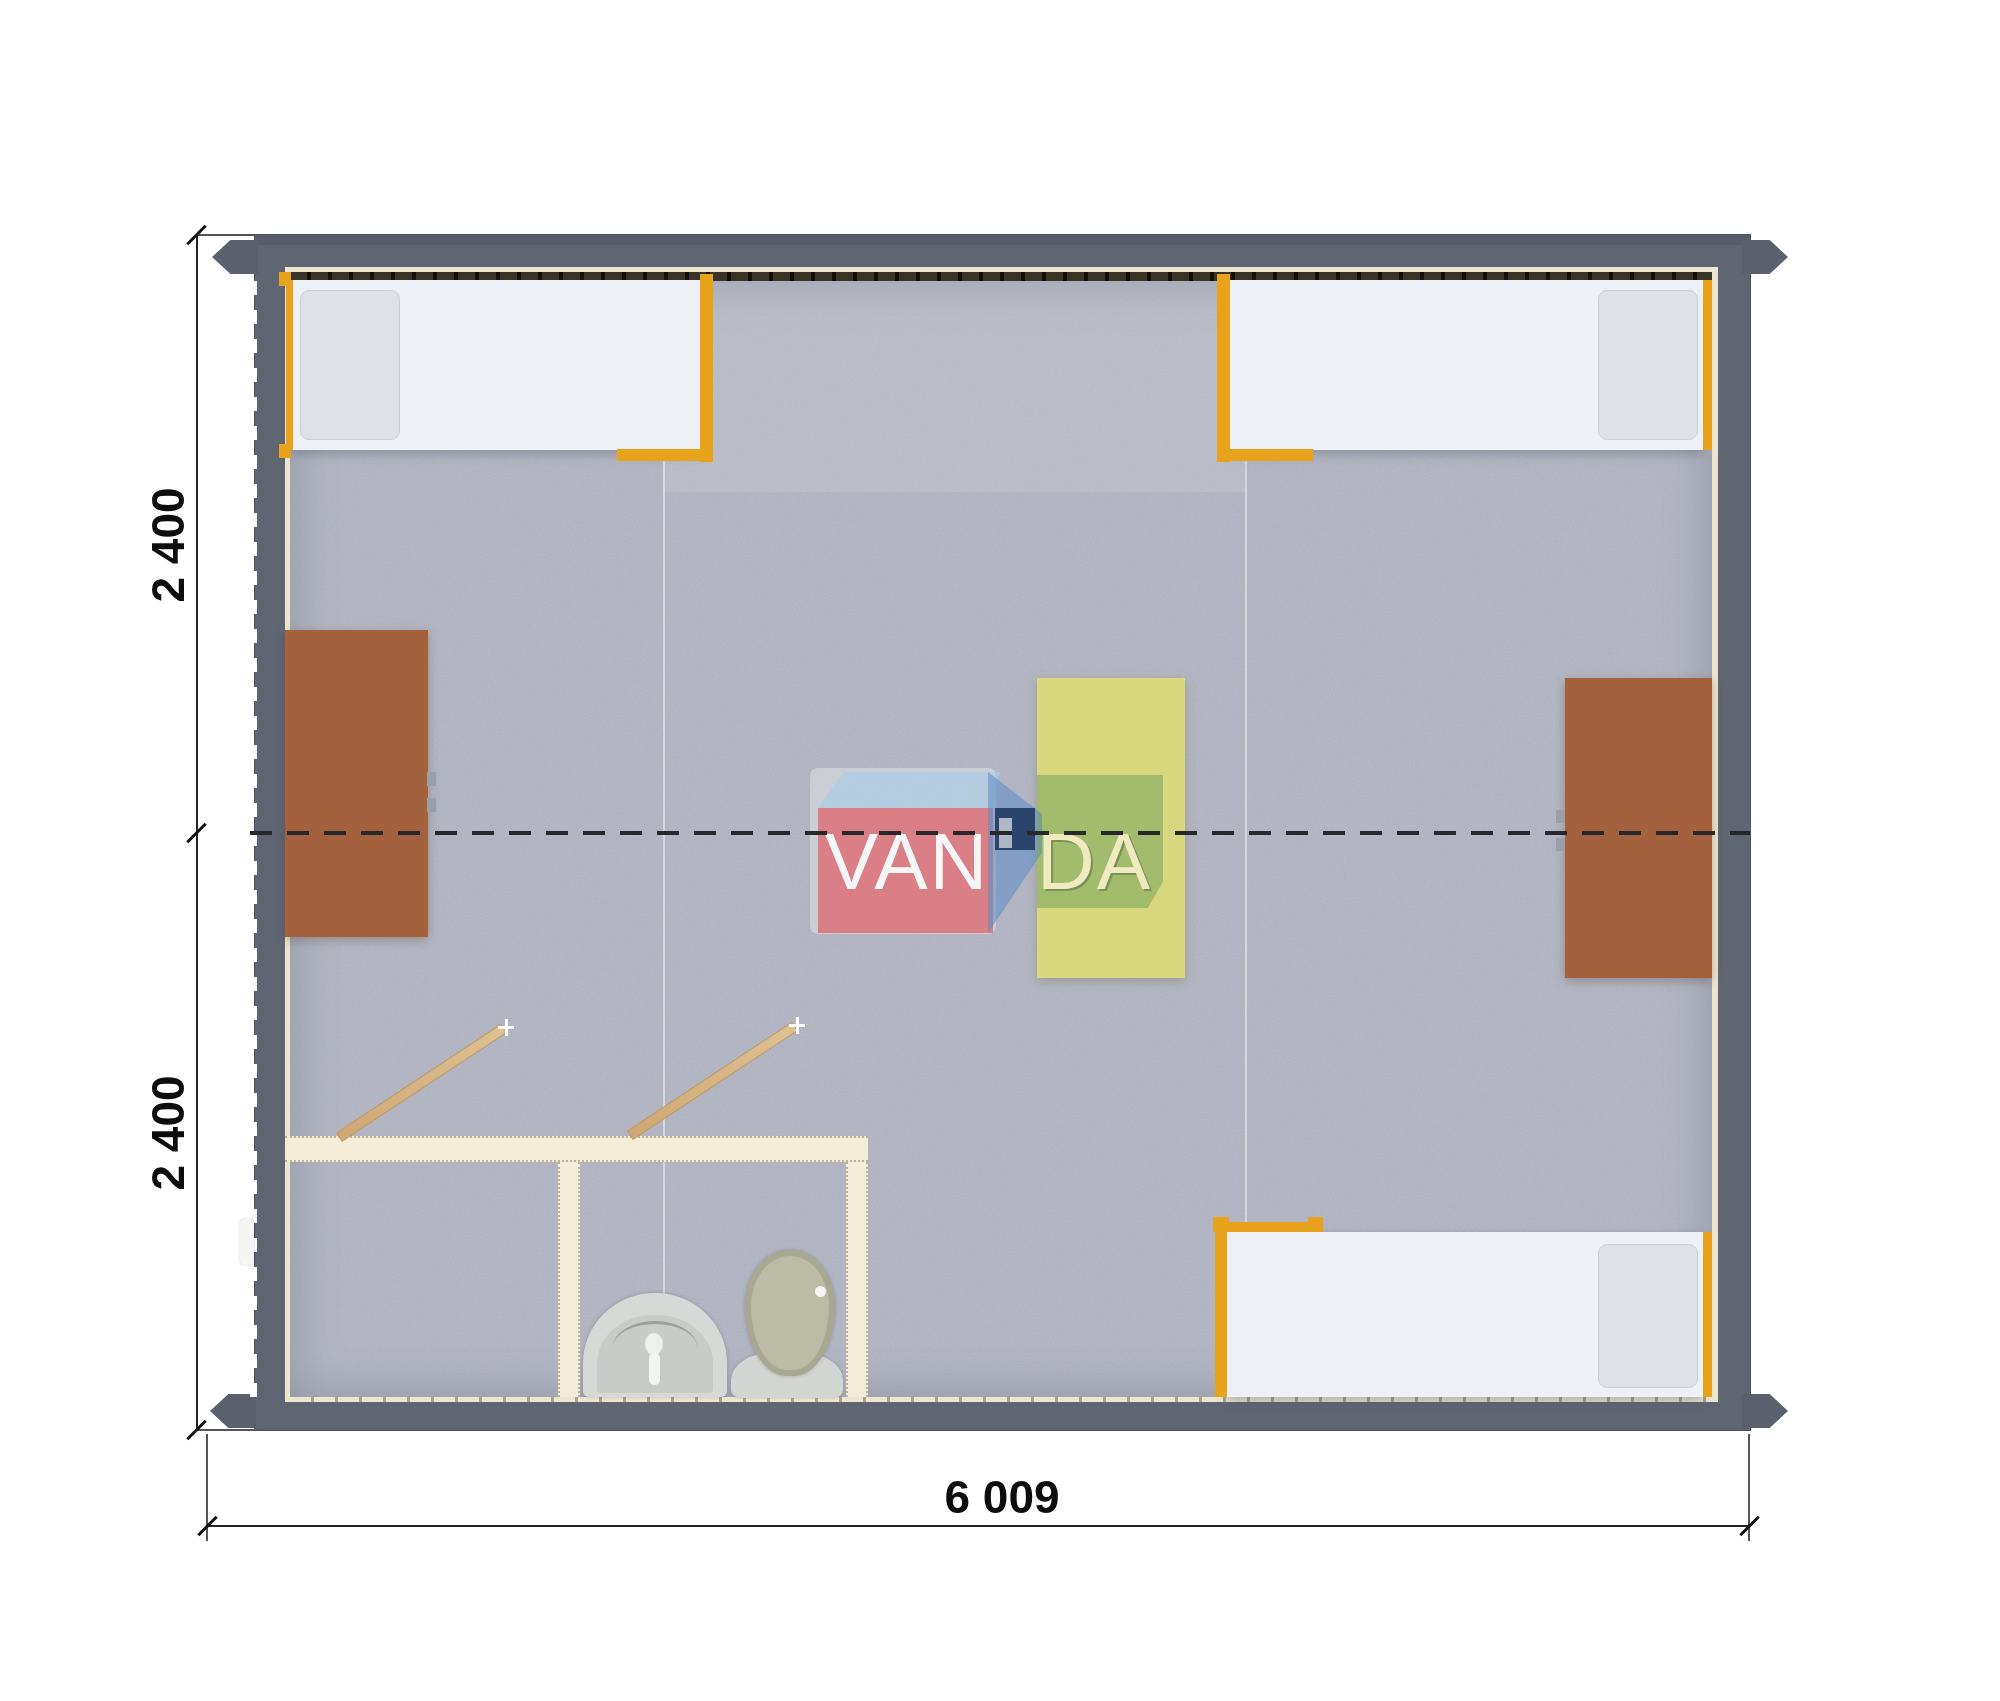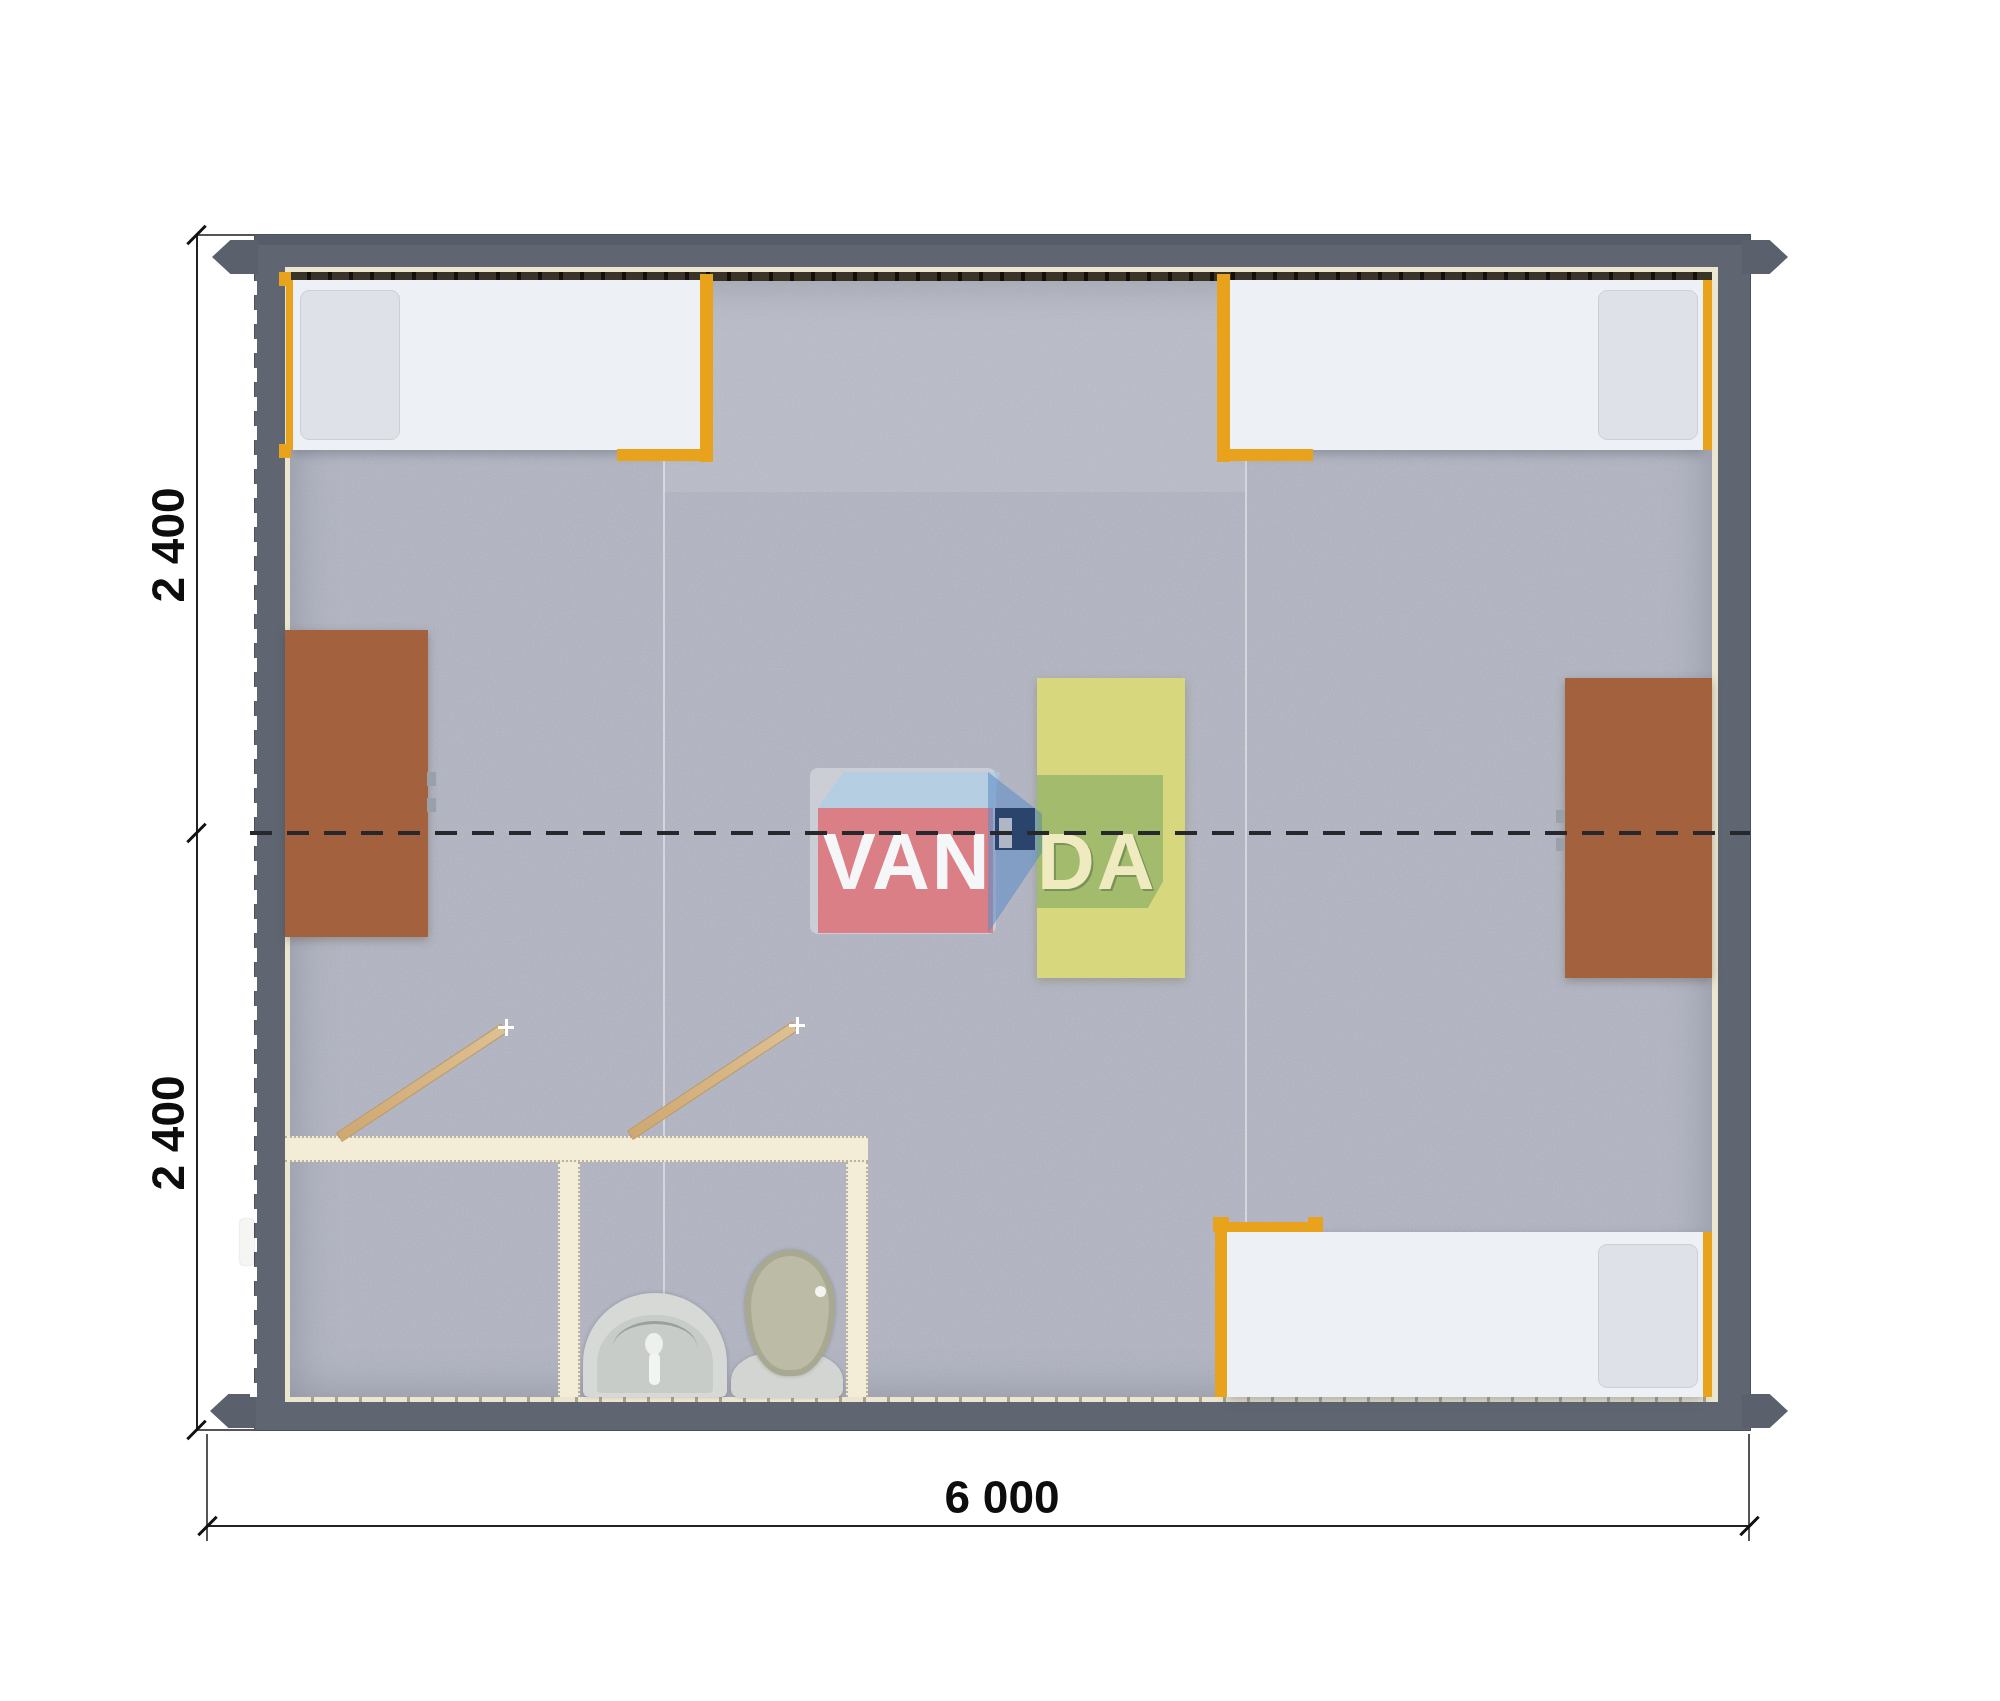--- a/index.html
+++ b/index.html
@@ -62,21 +62,21 @@
   .wm-whiteband{left:810px;top:768px;width:186px;height:166px;background:rgba(255,255,255,.35);border-radius:8px;}
   .wm-topface{left:818px;top:772px;width:182px;height:36px;background:rgba(168,206,232,.65);
         clip-path:polygon(14% 0,100% 0,96% 100%,0 100%);}
   .wm-red{left:818px;top:808px;width:175px;height:125px;background:rgba(222,100,106,.78);}
   .wm-arrow{left:988px;top:772px;width:54px;height:161px;background:rgba(98,142,198,.62);
         clip-path:polygon(0 0,100% 26%,100% 50%,0 100%);}
   .wm-navy{left:995px;top:808px;width:40px;height:42px;background:rgba(32,56,96,.92);}
   .wm-navy-notch{left:999px;top:818px;width:13px;height:30px;background:rgba(205,210,218,.85);}
   .wm-green{left:1037px;top:775px;width:126px;height:133px;background:rgba(92,150,88,.45);
         clip-path:polygon(0 0,100% 0,100% 80%,88% 100%,0 100%);}
-  .wm-text{font-weight:700;font-size:80px;letter-spacing:2px;line-height:1;}
+  .wm-text{font-weight:400;font-size:80px;letter-spacing:2px;line-height:1;}
   .wm-van{left:822px;top:822px;width:170px;color:#f4f6f8;text-align:center;}
   .wm-da{left:1037px;top:822px;width:112px;color:#efeabf;text-align:center;
         text-shadow:2px 2px 0 rgba(70,100,60,.45);}
 
   
   .dimline{background:#222222;}
   .extline{background:#555555;}
   .tick45{width:3px;height:26px;background:#111111;transform:rotate(45deg);}
   .dimlabel{font-weight:700;font-size:46px;color:#0d0d0d;text-align:center;line-height:50px;}
   .rot{transform:rotate(-90deg);}
@@ -190,15 +190,15 @@
   <div class="abs tick45" style="left:195px;top:820px;"></div>
   <div class="abs tick45" style="left:195px;top:1417px;"></div>
   <div class="abs dimlabel rot" style="left:73px;top:520px;width:190px;height:50px;">2 400</div>
   <div class="abs dimlabel rot" style="left:73px;top:1108px;width:190px;height:50px;">2 400</div>
 
   <div class="abs dimline" style="left:207px;top:1525px;width:1543px;height:2px;"></div>
   <div class="abs extline" style="left:206px;top:1434px;width:2px;height:107px;"></div>
   <div class="abs extline" style="left:1748px;top:1434px;width:2px;height:107px;"></div>
   <div class="abs tick45" style="left:206px;top:1513px;"></div>
   <div class="abs tick45" style="left:1748px;top:1513px;"></div>
-  <div class="abs dimlabel" style="left:907px;top:1472px;width:190px;height:50px;">6 000</div>
+  <div class="abs dimlabel" style="left:907px;top:1472px;width:190px;height:50px;">6 009</div>
 
 </div>
 
 </body></html>

